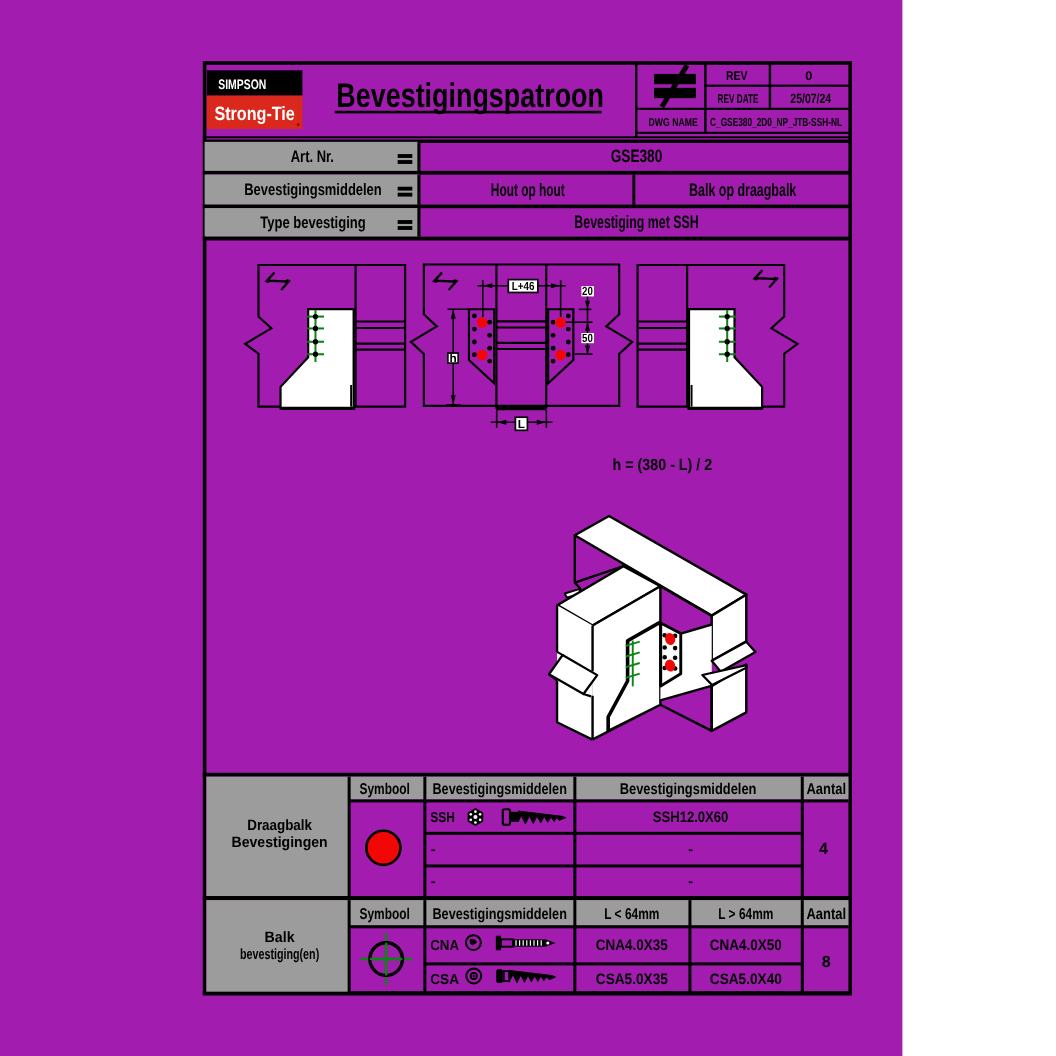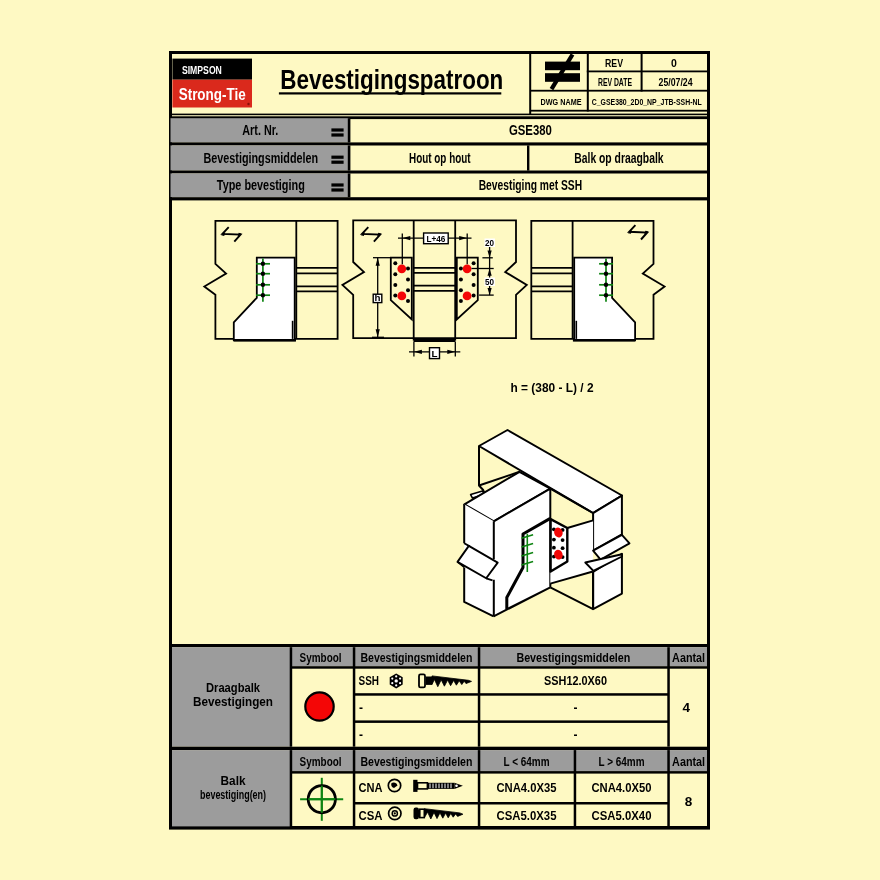--- a/index.html
+++ b/index.html
@@ -1,16 +1,16 @@
 <!DOCTYPE html>
 <html><head>
 <meta charset="utf-8">
 <style>
   html,body{margin:0;padding:0;background:#fff;}
-  #page{position:relative;width:880px;height:880px;background:#fef9c3;}
+  #page{position:relative;width:752px;height:880px;background:#a21caf;}
   text{font-family:"Liberation Sans",sans-serif;}
 </style>
 </head>
 <body>
 <div id="page">
 <svg width="880" height="880" viewBox="0 0 880 880">
 
   <rect x="170.5" y="52.5" width="538" height="775" fill="none" stroke="#000" stroke-width="3"></rect>
 
   <rect x="172.4" y="58.6" width="79.6" height="21.1" fill="#000"></rect>

